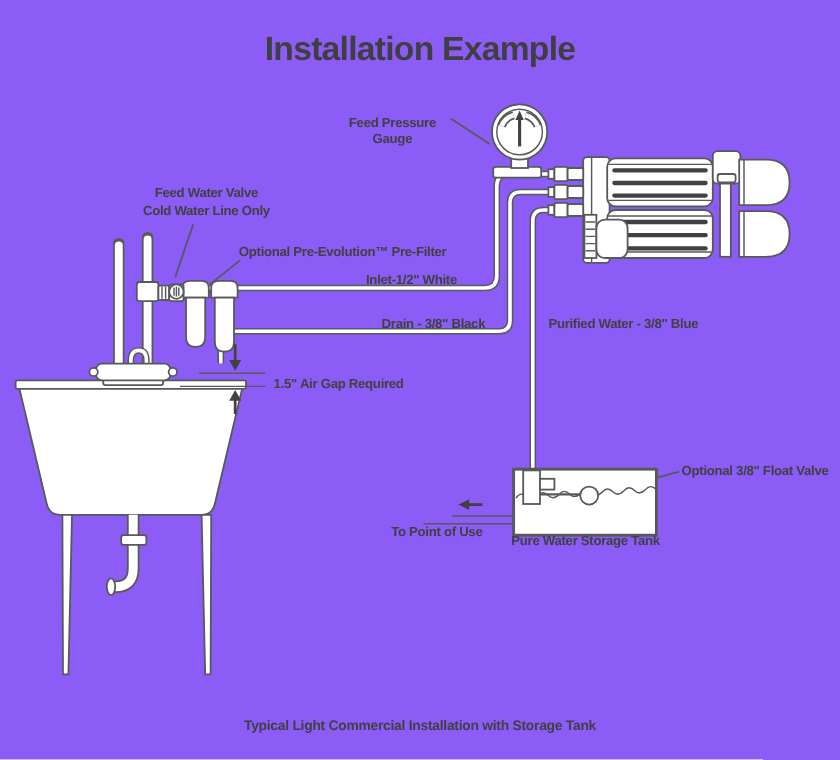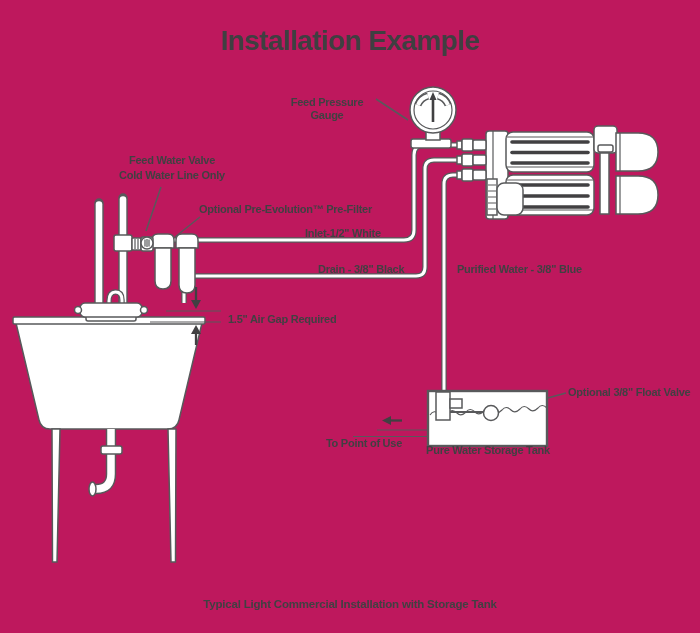--- a/index.html
+++ b/index.html
@@ -1,16 +1,16 @@
 <!DOCTYPE html>
 <html><head>
 <meta charset="utf-8">
 <style>
   html,body { margin:0; padding:0; background:#ffffff; }
-  .canvas { position:relative; width:700px; height:633px; background:#be185d; overflow:hidden; }
+  .canvas { position:relative; width:700px; height:633px; background:#8b5cf6; overflow:hidden; }
   svg text { font-family:"Liberation Sans", sans-serif; font-weight:bold; fill:#414042; }
   .title  { font-size:28px; letter-spacing:-0.6px; fill:#3F3F41; }
   .lbl    { font-size:11px; letter-spacing:-0.25px; }
   .cap    { font-size:11.5px; letter-spacing:-0.2px; }
   .ln     { stroke:#58595B; stroke-width:1.5; fill:none; }
   .thin   { stroke:#58595B; stroke-width:1.2; fill:none; }
   .shape  { fill:#ffffff; stroke:#58595B; stroke-width:1.5; }
   .shape2 { fill:#ffffff; stroke:#58595B; stroke-width:2.4; }
   .tube-o { stroke:#58595B; stroke-width:5.4; fill:none; }
   .tube-i { stroke:#ffffff; stroke-width:3;   fill:none; }

